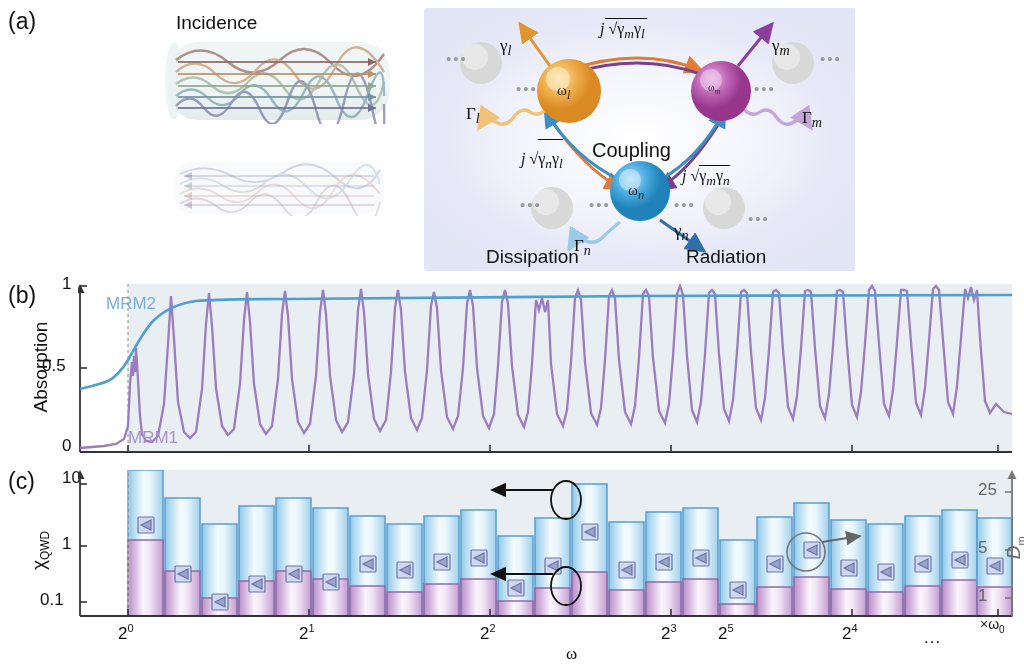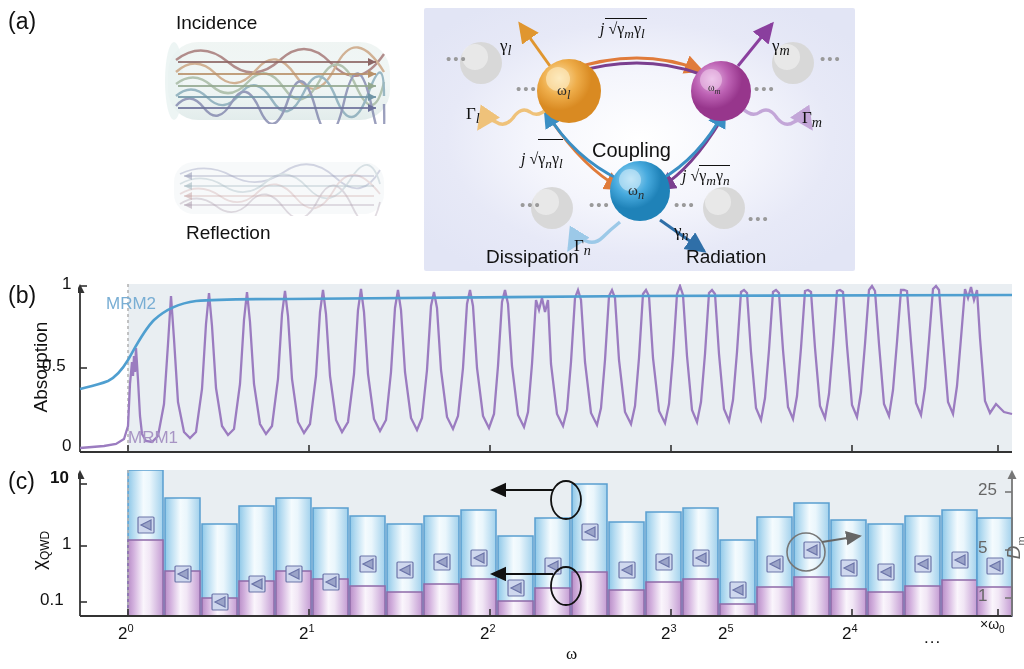--- a/index.html
+++ b/index.html
@@ -86,21 +86,20 @@
       <line x1="14" y1="45" x2="204" y2="45" stroke="#a897a9"></line>
     </g>
     <g opacity=".5">
       <path d="M14 16 l8 -4 l0 8 z" fill="#8f93b0"></path>
       <path d="M14 26 l8 -4 l0 8 z" fill="#9ab1ba"></path>
       <path d="M14 36 l8 -4 l0 8 z" fill="#c9a5a5"></path>
       <path d="M14 45 l8 -4 l0 8 z" fill="#a897a9"></path>
     </g>
   </svg>
 
-  <div class="abs wave-label" style="left:186px;top:222px;width:190px;">Reflection</div>
 
   <div class="abs" id="coupling-box">
 
     <svg class="abs" style="left:0;top:0;" width="431" height="263" viewBox="0 0 431 263">
       <defs>
         <radialGradient id="sl" cx="35%" cy="30%">
           <stop offset="0" stop-color="#fbe0a8"></stop>
             <stop offset="55%" stop-color="#eead4a"></stop>
           <stop offset="100%" stop-color="#d98a22"></stop>
         </radialGradient>
@@ -299,21 +298,21 @@
   <div class="abs mrm-lbl" style="left:128px;top:150px;color:#a794c4;">MRM1</div>
 </div>
 
 <div class="abs" id="panel-c">
   <div class="abs panel-letter" style="left:8px;top:4px;">(c)</div>
 
   <div class="abs" style="left:-5px;top:74px;width:90px;text-align:center;transform:rotate(-90deg);font-size:19px;">
     <span>χ</span><sub style="font-size:12px;">QWD</sub>
   </div>
 
-  <div class="abs tick-lbl" style="left:50px;top:4px;font-weight:bold;">10</div>
+  <div class="abs tick-lbl" style="left:62px;top:4px;">10</div>
   <div class="abs tick-lbl" style="left:62px;top:70px;">1</div>
   <div class="abs tick-lbl" style="left:40px;top:126px;text-align:center;">0.1</div>
 
   <svg class="abs" style="left:78px;top:6px;" width="940" height="150" viewBox="0 0 940 150">
     <defs>
       <linearGradient id="bblue" x1="0" y1="0" x2="1" y2="0">
         <stop offset="0" stop-color="#8fc8e8"></stop>
           <stop offset="16%" stop-color="#b6dcf1"></stop>
         <stop offset="44%" stop-color="#f4fbfe"></stop>
           <stop offset="62%" stop-color="#eaf6fc"></stop>

